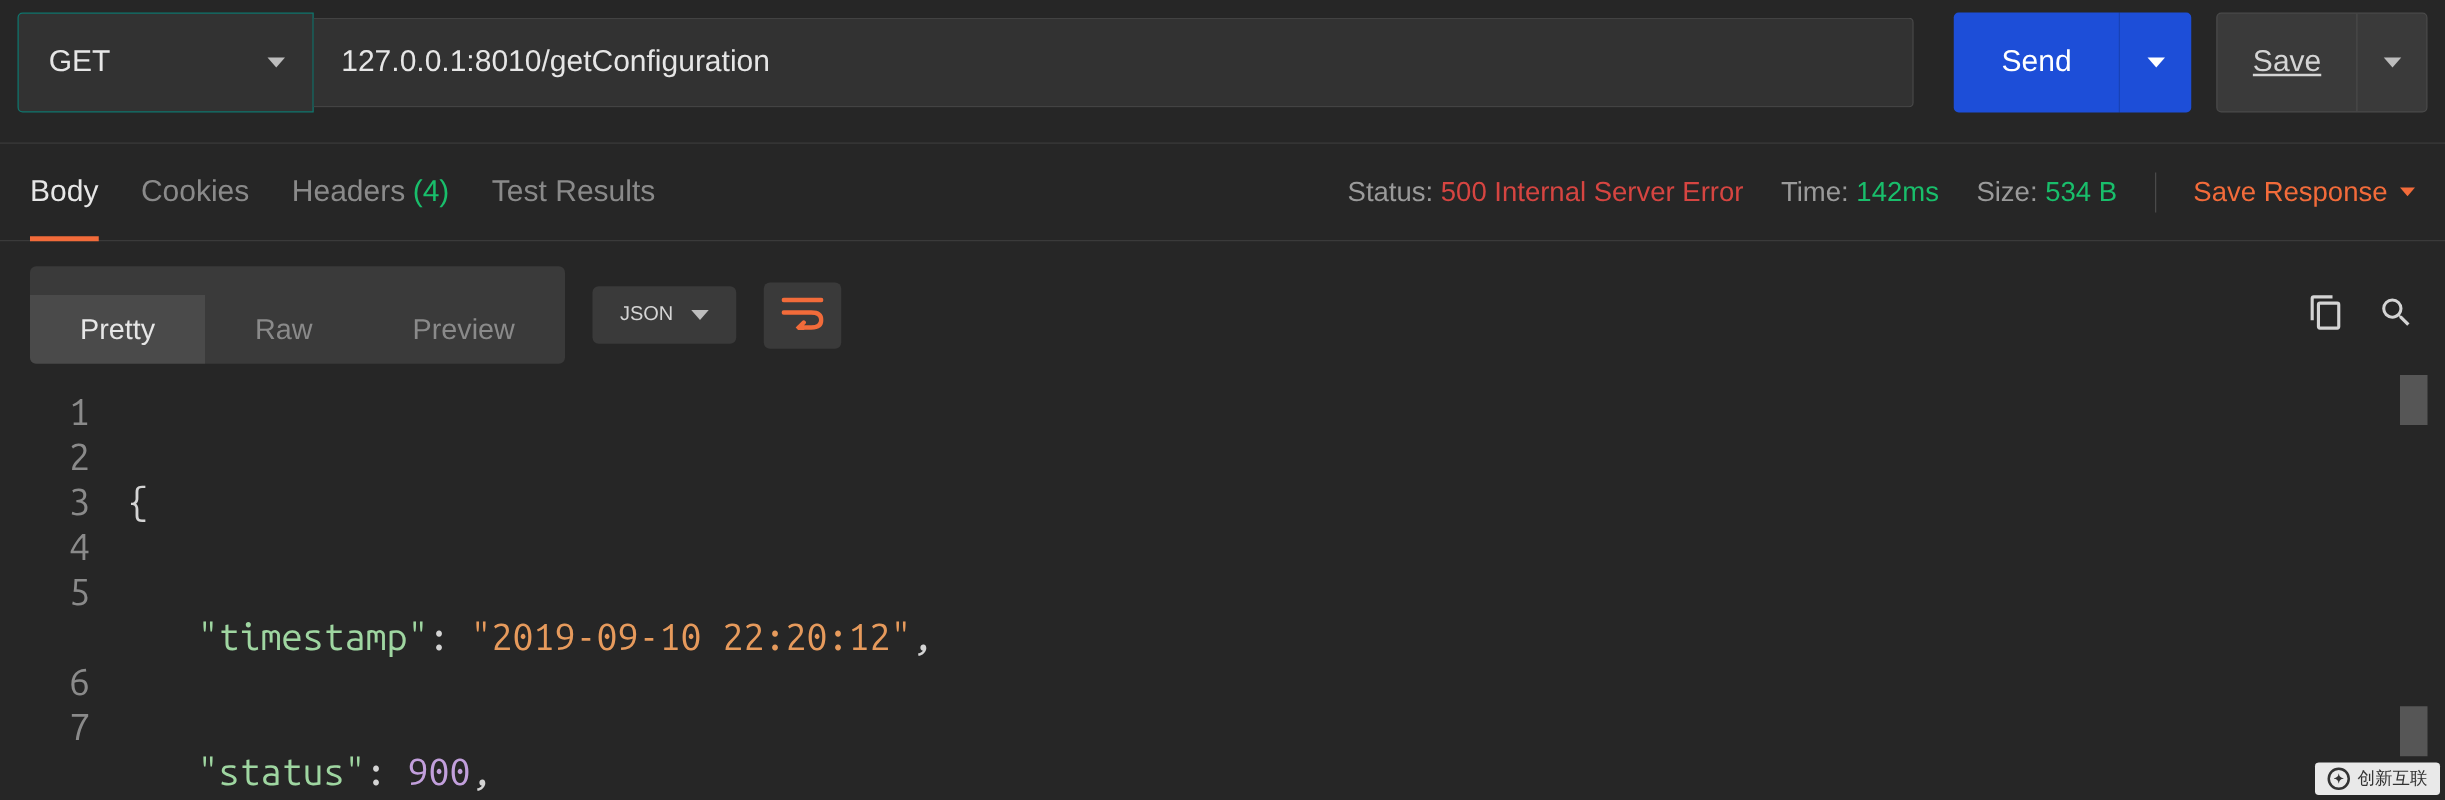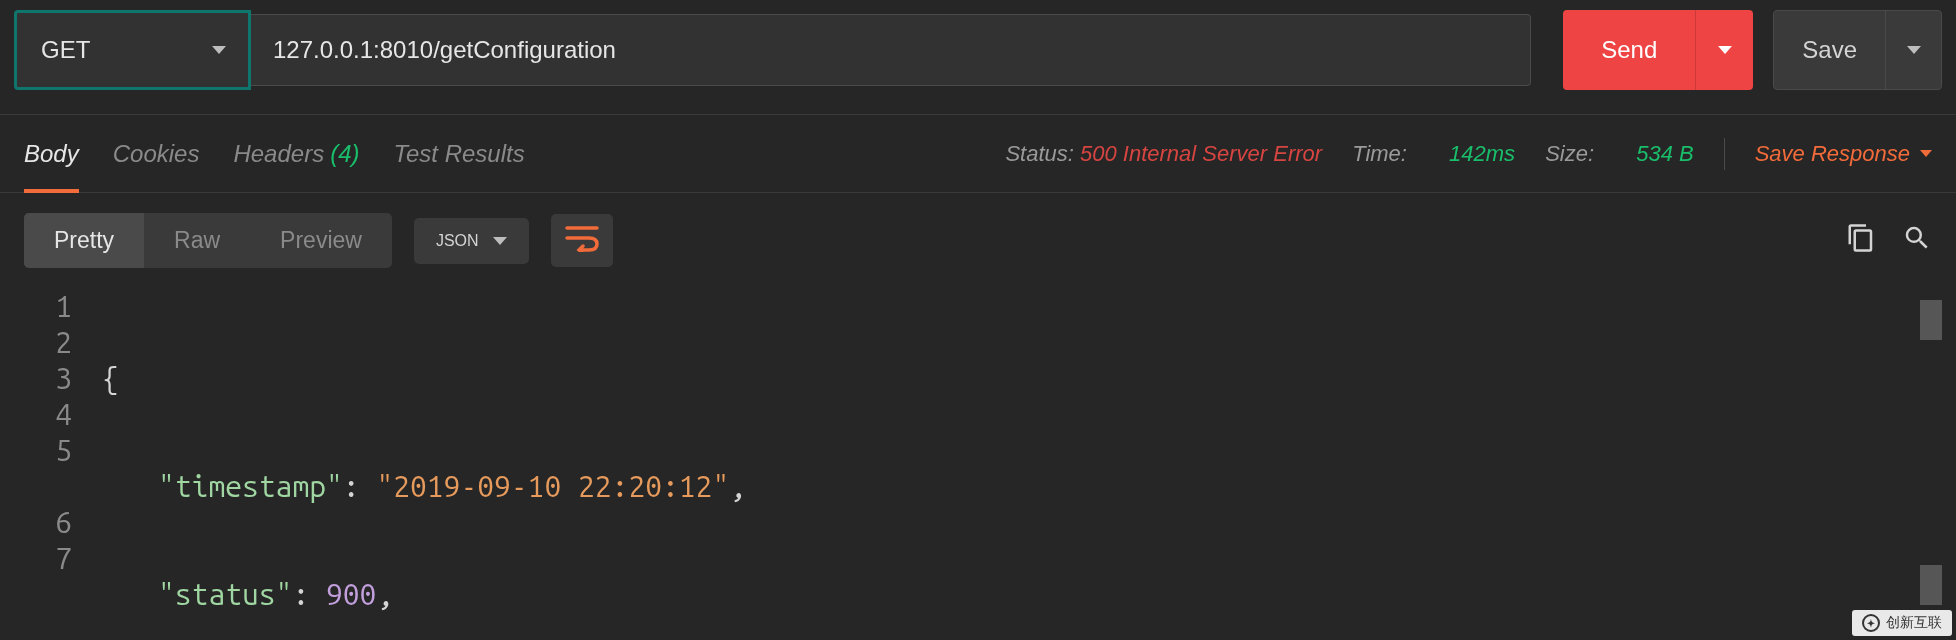--- a/index.html
+++ b/index.html
@@ -15,21 +15,21 @@
 .request-bar {
   display: flex;
   gap: 20px;
   padding: 10px 14px 10px 14px;
   align-items: center;
 }
 .method-select {
   width: 237px;
   height: 80px;
   background: #323232;
-  border: 3px solid #0f766e;
+  border: 1px solid #0f766e;
   display: flex;
   align-items: center;
   justify-content: space-between;
   padding: 0 22px 0 24px;
   border-radius: 4px 0 0 4px;
   font-size: 24px;
   color: #e6e6e6;
   font-weight: 500;
 }
 .url-input {
@@ -40,21 +40,21 @@
   border-left: none;
   border-radius: 0 4px 4px 0;
   padding: 0 22px;
   font-size: 24px;
   color: #e6e6e6;
   margin-left: -20px;
   outline: none;
 }
 .send-btn {
   height: 80px;
-  background: #ef4444;
+  background: #1d4ed8;
   color: #fff;
   border: none;
   border-radius: 4px;
   display: flex;
   align-items: center;
   font-size: 24px;
   cursor: pointer;
   margin-left: 12px;
 }
 .send-btn .lbl { padding: 0 38px; }
@@ -69,20 +69,21 @@
 .save-btn {
   height: 80px;
   background: #3a3a3a;
   color: #d4d4d4;
   border: 1px solid #4a4a4a;
   border-radius: 4px;
   display: flex;
   align-items: center;
   font-size: 24px;
   cursor: pointer;
+  text-decoration: underline;
 }
 .save-btn .lbl { padding: 0 28px; }
 .save-btn .drop {
   width: 56px;
   height: 100%;
   display: flex;
   align-items: center;
   justify-content: center;
   border-left: 1px solid #4a4a4a;
 }
@@ -93,21 +94,20 @@
   border-top: 8px solid #bdbdbd;
 }
 .caret-down-white { border-top-color: #fff; }
 .divider { height: 1px; background: #3a3a3a; margin: 14px 0 0 0; }
 .response-meta {
   display: flex;
   align-items: center;
   padding: 0 24px;
   height: 78px;
   border-bottom: 1px solid #3a3a3a;
-  font-style: italic;
 }
 .tabs { display: flex; gap: 34px; align-items: center; height: 100%; }
 .tab {
   color: #8a8a8a;
   font-size: 24px;
   padding-bottom: 0;
   height: 100%;
   display: flex;
   align-items: center;
   position: relative;
@@ -119,42 +119,43 @@
   position: absolute;
   left: 0; right: 0; bottom: -1px;
   height: 4px;
   background: #f26b3a;
 }
 .tab .count { color: #19be6b; margin-left: 6px; }
 .spacer { flex: 1; }
 .meta { display: flex; gap: 30px; align-items: center; font-size: 22px; }
 .meta .lbl { color: #9a9a9a; }
 .meta .val-error { color: #d64541; }
-.meta .val-ok { color: #19be6b; margin-left: 36px; }
+.meta .val-ok { color: #19be6b; }
 .meta .sep { width: 1px; height: 32px; background: #4a4a4a; }
 .save-resp { color: #f26b3a; font-size: 22px; display: flex; align-items: center; gap: 10px; cursor: pointer; justify-content: center; }
 .save-resp .caret-down { border-top-color: #f26b3a; border-left-width: 6px; border-right-width: 6px; border-top-width: 7px; }
 
 .view-bar {
   display: flex;
   align-items: center;
   padding: 20px 24px 0 24px;
   gap: 22px;
 }
 .seg {
   display: flex;
   background: #3a3a3a;
   border-radius: 5px;
   overflow: hidden;
 }
 .seg .item {
-  padding: 14px 30px;
+  padding: 14px 40px;
   font-size: 23px;
   color: #8a8a8a;
   cursor: pointer;
+  margin-top: 23px;
 }
 .seg .item.active {
   background: #4a4a4a;
   color: #e6e6e6;
 }
 .fmt-select {
   display: flex;
   align-items: center;
   gap: 14px;
   background: #3a3a3a;

